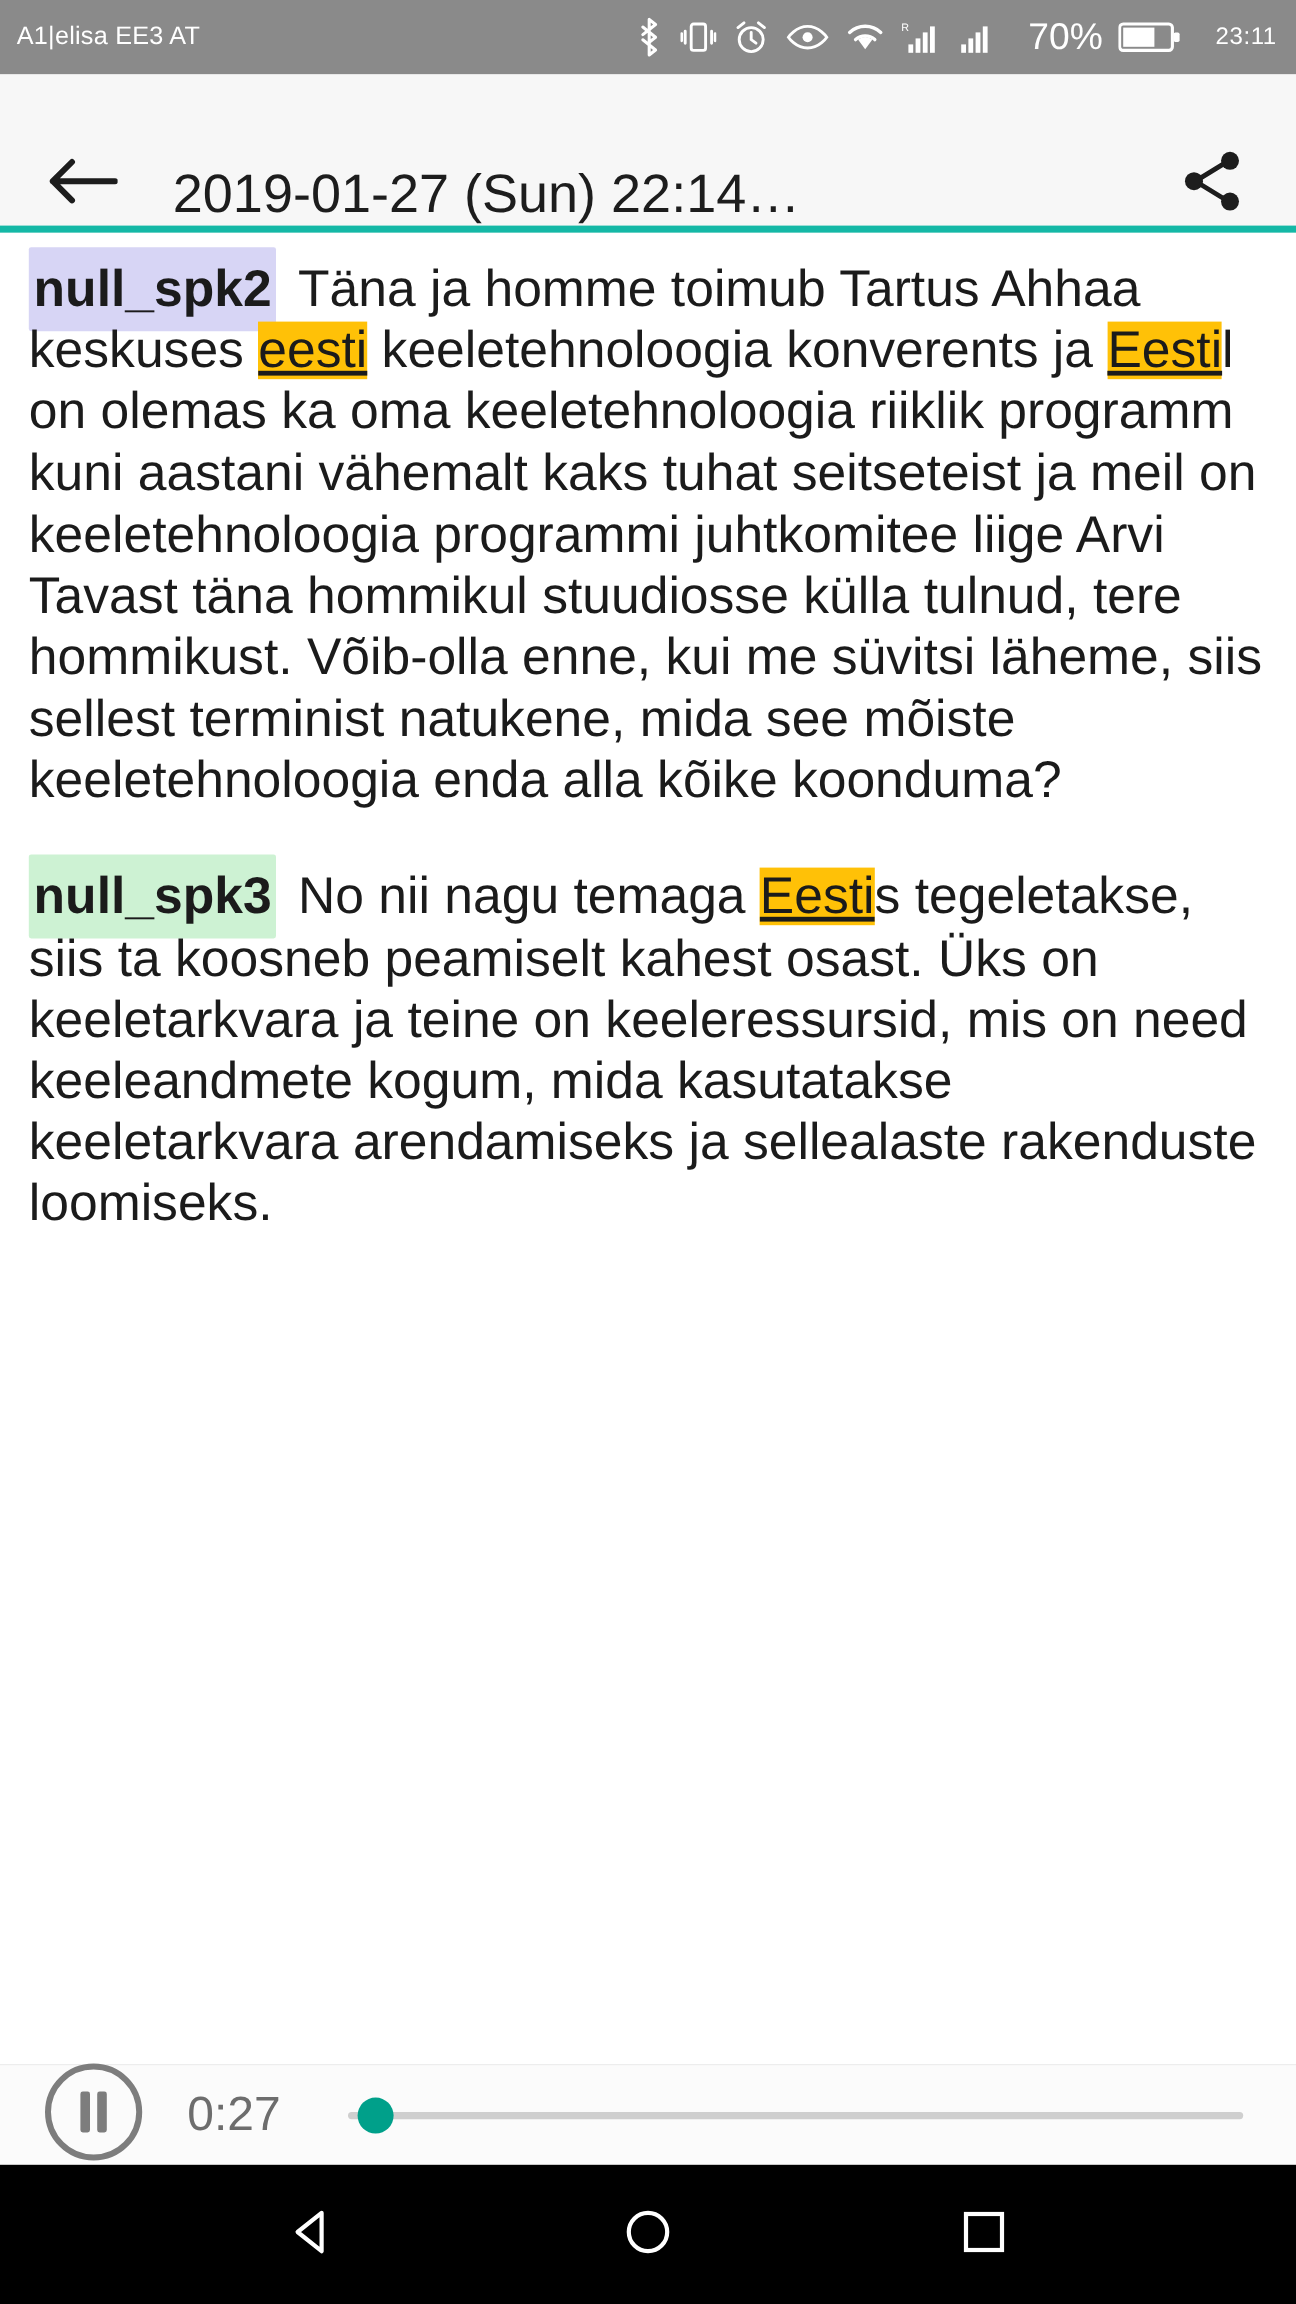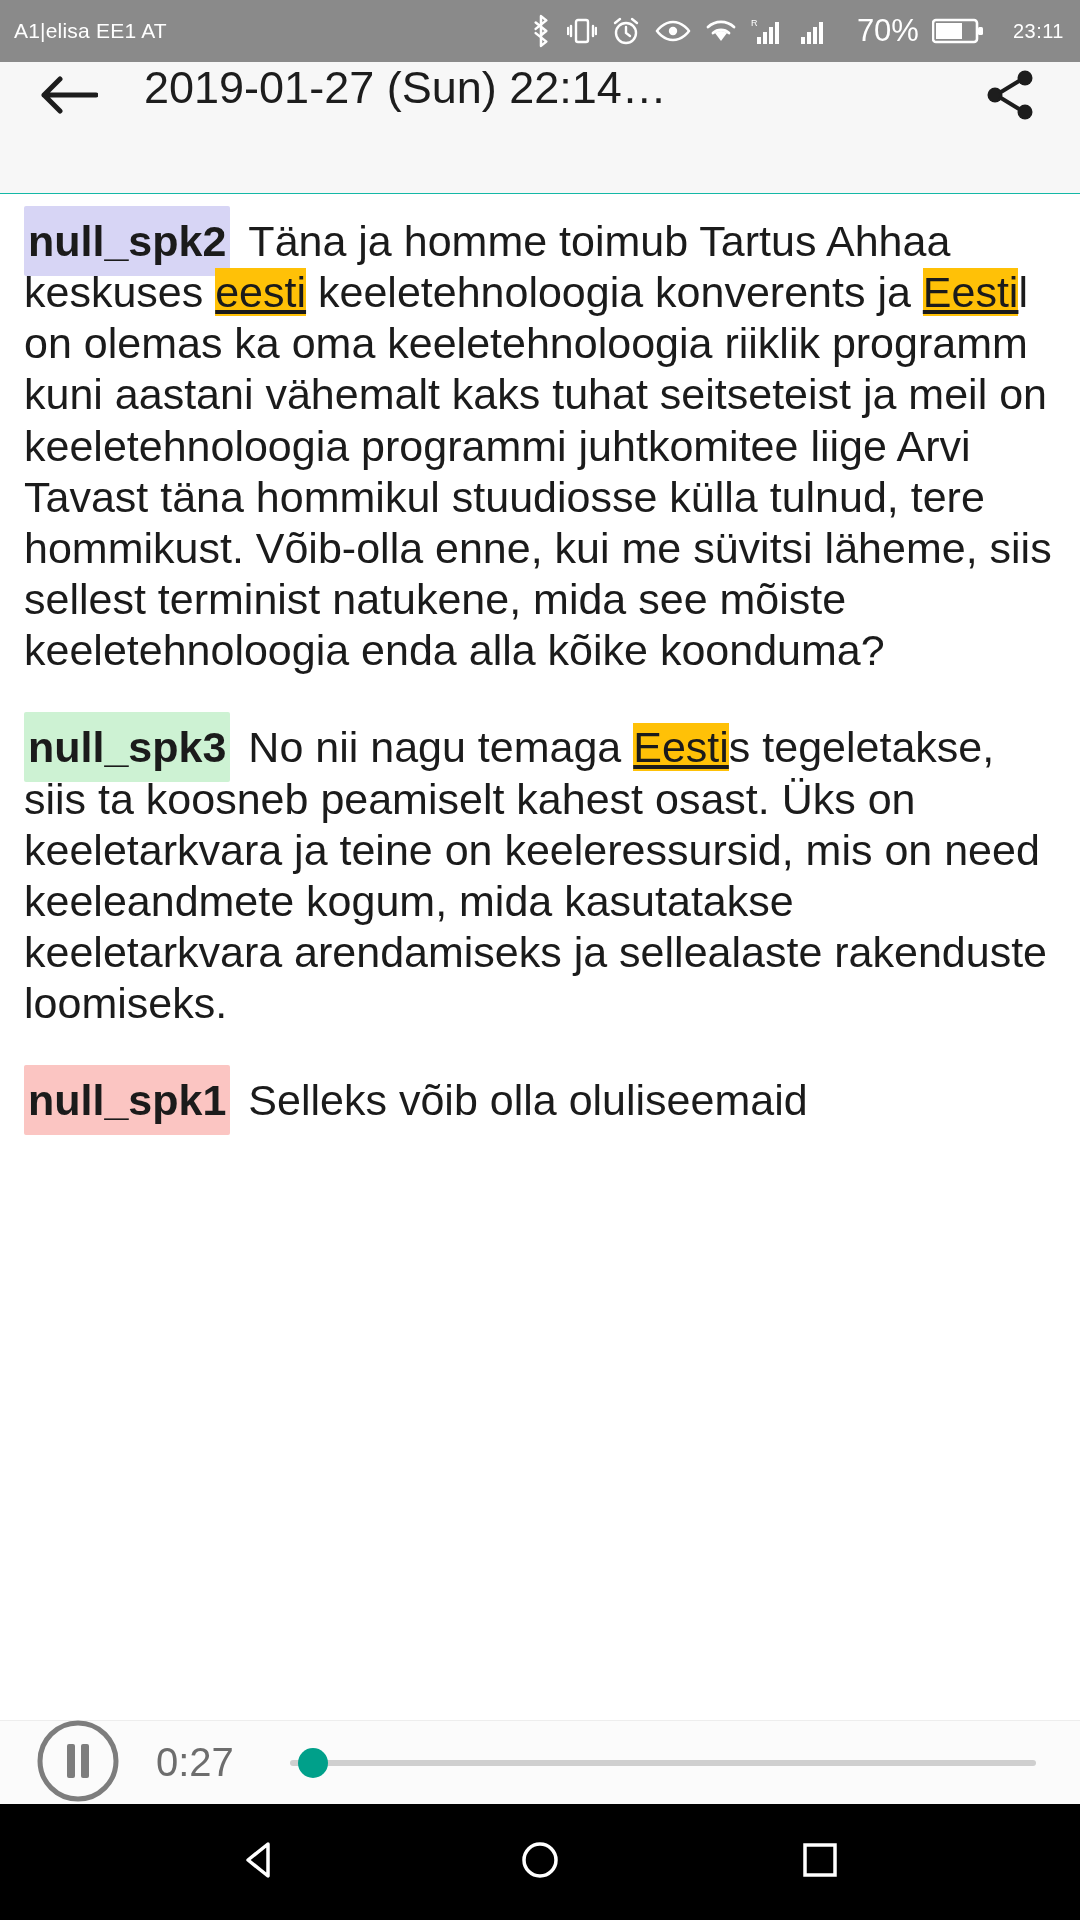--- a/index.html
+++ b/index.html
@@ -49,24 +49,24 @@
     font-size: 20px;
     margin-left: 16px;
     letter-spacing: 0.5px;
   }
 
   
   .app-bar {
     height: 132px;
     background: #f7f7f7;
     display: flex;
-    align-items: flex-start;
+    align-items: flex-end;
     padding: 0 34px;
     box-sizing: border-box;
-    border-bottom: 1px solid #14b8a6;
+    border-bottom: 6px solid #14b8a6;
   }
   .app-bar .back {
     width: 70px;
     height: 70px;
     display: flex;
     align-items: center;
     justify-content: center;
     flex: 0 0 auto;
   }
   .app-bar .title {
@@ -194,21 +194,21 @@
     align-items: center;
     justify-content: center;
   }
 </style>
 </head>
 <body>
 
 <div class="status-bar">
   <div class="carrier">
     <span>A1|elisa EE</span>
-    <span>1 AT</span>
+    <span>3 AT</span>
   </div>
   <div class="status-spacer"></div>
   <div class="status-icons">
     <span>
       <svg width="26" height="34" viewBox="0 0 24 32">
           <path d="M7 8l10 8-5 4V2l5 4-10 8" fill="none" stroke="#fff" stroke-width="2.4" stroke-linejoin="round" stroke-linecap="round"></path>
           <path d="M12 20v10l5-4-10-8" fill="none" stroke="#fff" stroke-width="2.4" stroke-linejoin="round" stroke-linecap="round"></path>
         </svg>
     </span>
     <span>
@@ -289,23 +289,20 @@
 
 <div class="transcript">
   <p class="para">
     <span class="spk spk2">null_spk2</span><span class="sep"></span><span>Täna ja homme toimub Tartus Ahhaa keskuses </span><span class="hl">eesti</span><span> keeletehnoloogia konverents ja </span><span class="hl">Eesti</span><span>l on olemas ka oma keeletehnoloogia riiklik programm kuni aastani vähemalt kaks tuhat seitseteist ja meil on keeletehnoloogia programmi juhtkomitee liige Arvi Tavast täna hommikul stuudiosse külla tulnud, tere hommikust. Võib-olla enne, kui me süvitsi läheme, siis sellest terminist natukene, mida see mõiste keeletehnoloogia enda alla kõike koonduma?</span>
   </p>
 
   <p class="para">
     <span class="spk spk3">null_spk3</span><span class="sep"></span><span>No nii nagu temaga </span><span class="hl">Eesti</span><span>s tegeletakse, siis ta koosneb peamiselt kahest osast. Üks on keeletarkvara ja teine on keeleressursid, mis on need keeleandmete kogum, mida kasutatakse keeletarkvara arendamiseks ja sellealaste rakenduste loomiseks.</span>
   </p>
 
-  <p class="para">
-    <span class="spk spk1">null_spk1</span><span class="sep"></span><span>Selleks võib olla oluliseemaid</span>
-  </p>
 </div>
 
 <div class="player">
   <div class="pause-btn">
     <span>
       <svg width="86" height="86" viewBox="0 0 86 86">
         <circle cx="43" cy="43" r="38" fill="none" stroke="#7d7d7d" stroke-width="5"></circle>
         <rect x="32" y="26" width="8" height="34" rx="2" fill="#7d7d7d"></rect>
         <rect x="46" y="26" width="8" height="34" rx="2" fill="#7d7d7d"></rect>
       </svg>

